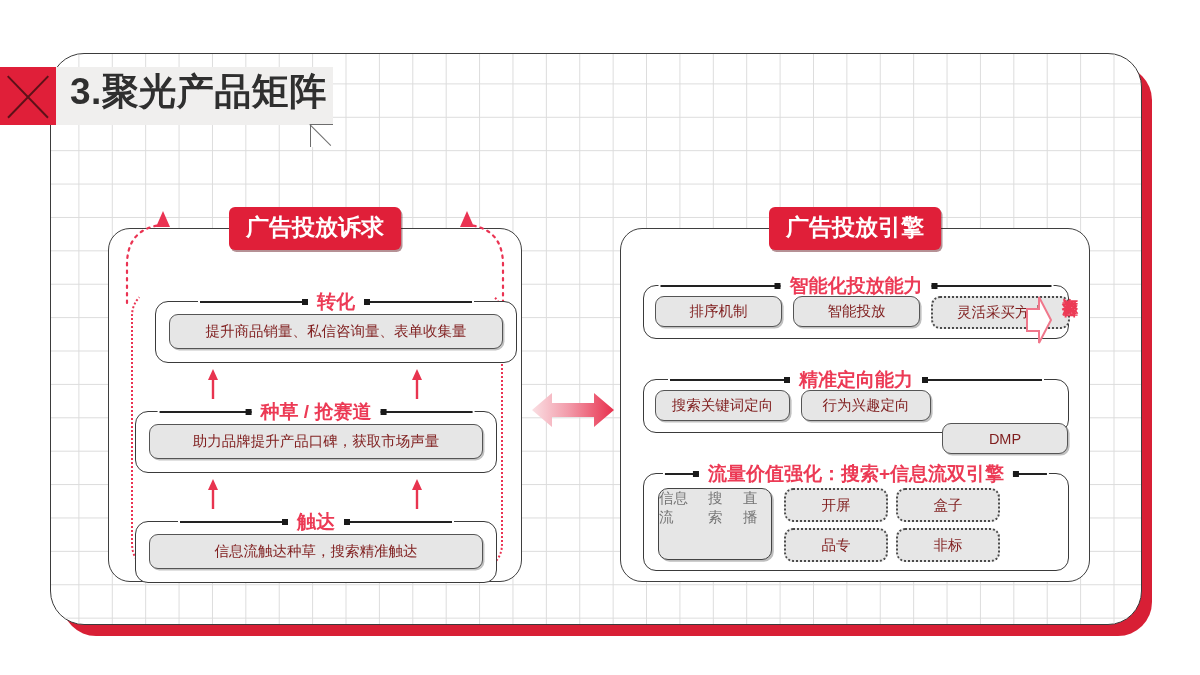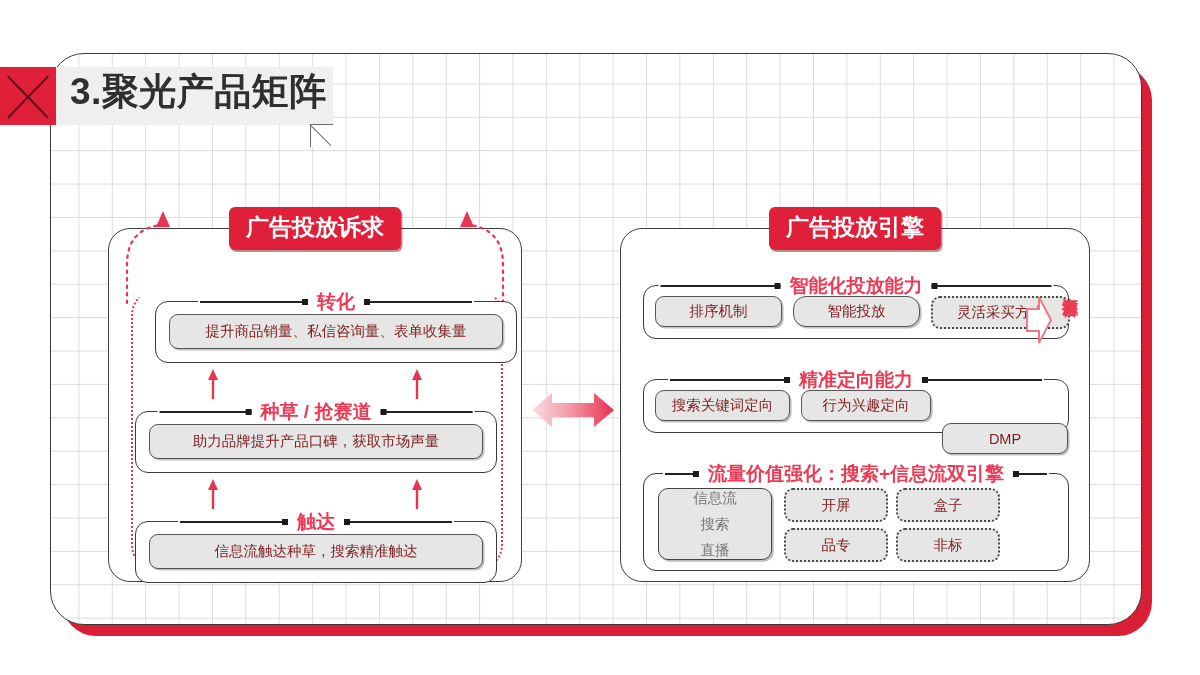--- a/index.html
+++ b/index.html
@@ -118,21 +118,21 @@
   .uparrow{position:absolute;width:12px;height:30px;}
   .uparrow svg{display:block;}
 
   
   .center-arrow{position:absolute;left:532px;top:386px;width:82px;height:48px;}
   .chips-row{position:absolute;display:flex;gap:11px;}
 
   .bigblock{
     position:absolute;background:#e6e6e6;border:1.6px solid #444;border-radius:10px;
     box-shadow:1.8px 1.8px 0 rgba(125,125,125,.5);
-    display:flex;flex-direction:column;align-items:center;justify-content:center;gap:7px;
+    display:flex;flex-direction:row;justify-content:center;gap:7px;
     color:#757575;font-size:14.5px;
   }
   .resource{
     position:absolute;right:10px;top:56px;width:22px;
     color:#ec3a55;font-weight:700;font-size:16px;line-height:1.08;
     writing-mode:vertical-rl;text-orientation:upright;letter-spacing:1px;
     font-family:"Liberation Sans","DejaVu Sans",sans-serif;
   }
   .hollow-arrow{position:absolute;right:36px;top:62px;width:30px;height:58px;}
 </style>
@@ -244,21 +244,21 @@
     <div class="panel-badge">广告投放引擎</div>
 
     <div class="group" style="left:22px;top:56px;width:424px;height:52px;">
       <div class="group-label">
         <span class="lead l" style="width:120px;"></span>
         <span class="glabel-text">智能化投放能力</span>
         <span class="lead r" style="width:120px;"></span>
       </div>
       <div class="chips-row" style="left:11px;top:10px;">
         <div class="pill plain" style="width:125px;height:29px;">排序机制</div>
-        <div class="pill plain" style="width:125px;height:29px;border-radius:13px;">智能投放</div>
+        <div class="pill plain" style="width:125px;height:29px;">智能投放</div>
         <div class="pill dotted" style="width:135px;height:29px;">灵活采买方式</div>
       </div>
     </div>
 
     <div class="group" style="left:22px;top:150px;width:424px;height:52px;">
       <div class="group-label">
         <span class="lead l" style="width:120px;"></span>
         <span class="glabel-text">精准定向能力</span>
         <span class="lead r" style="width:120px;"></span>
       </div>

